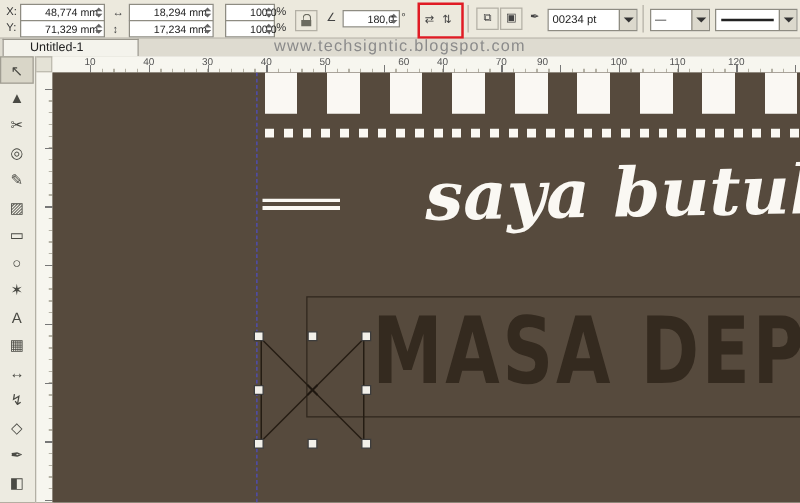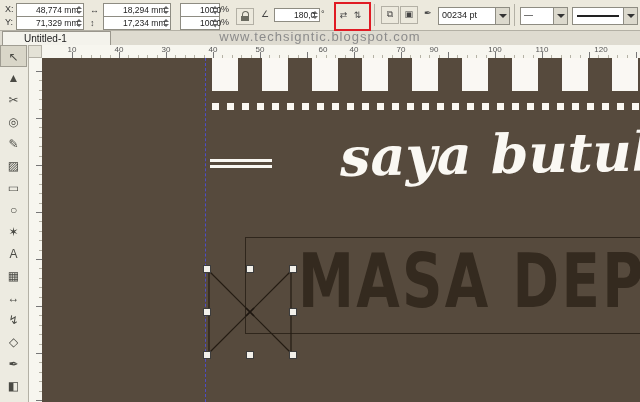--- a/index.html
+++ b/index.html
@@ -159,21 +159,21 @@
     <span class="hrnum" style="left: 77px;">40</span>
     <span class="hrnum" style="left: 124px;">30</span>
     <span class="hrnum" style="left: 171px; text-align: right;">40</span>
     <span class="hrnum" style="left: 218px;">50</span>
     <span class="hrnum" style="left: 281px;">60</span>
     <span class="hrnum" style="left: 312px;">40</span>
     <span class="hrnum" style="left: 359px;">70</span>
     <span class="hrnum" style="left: 392px;">90</span>
     <span class="hrnum" style="left: 453px;">100</span>
     <span class="hrnum" style="left: 500px;">110</span>
-    <span class="hrnum" style="left: 547px; margin-left: 12px;">120</span>
+    <span class="hrnum" style="left: 547px;">120</span>
   </div>
 <div id="vruler"></div>
 
 <div id="toolbox">
     <div class="tool">↖</div>
     <div class="tool">▲</div>
     <div class="tool">✂</div>
     <div class="tool">◎</div>
     <div class="tool">✎</div>
     <div class="tool">▨</div>

